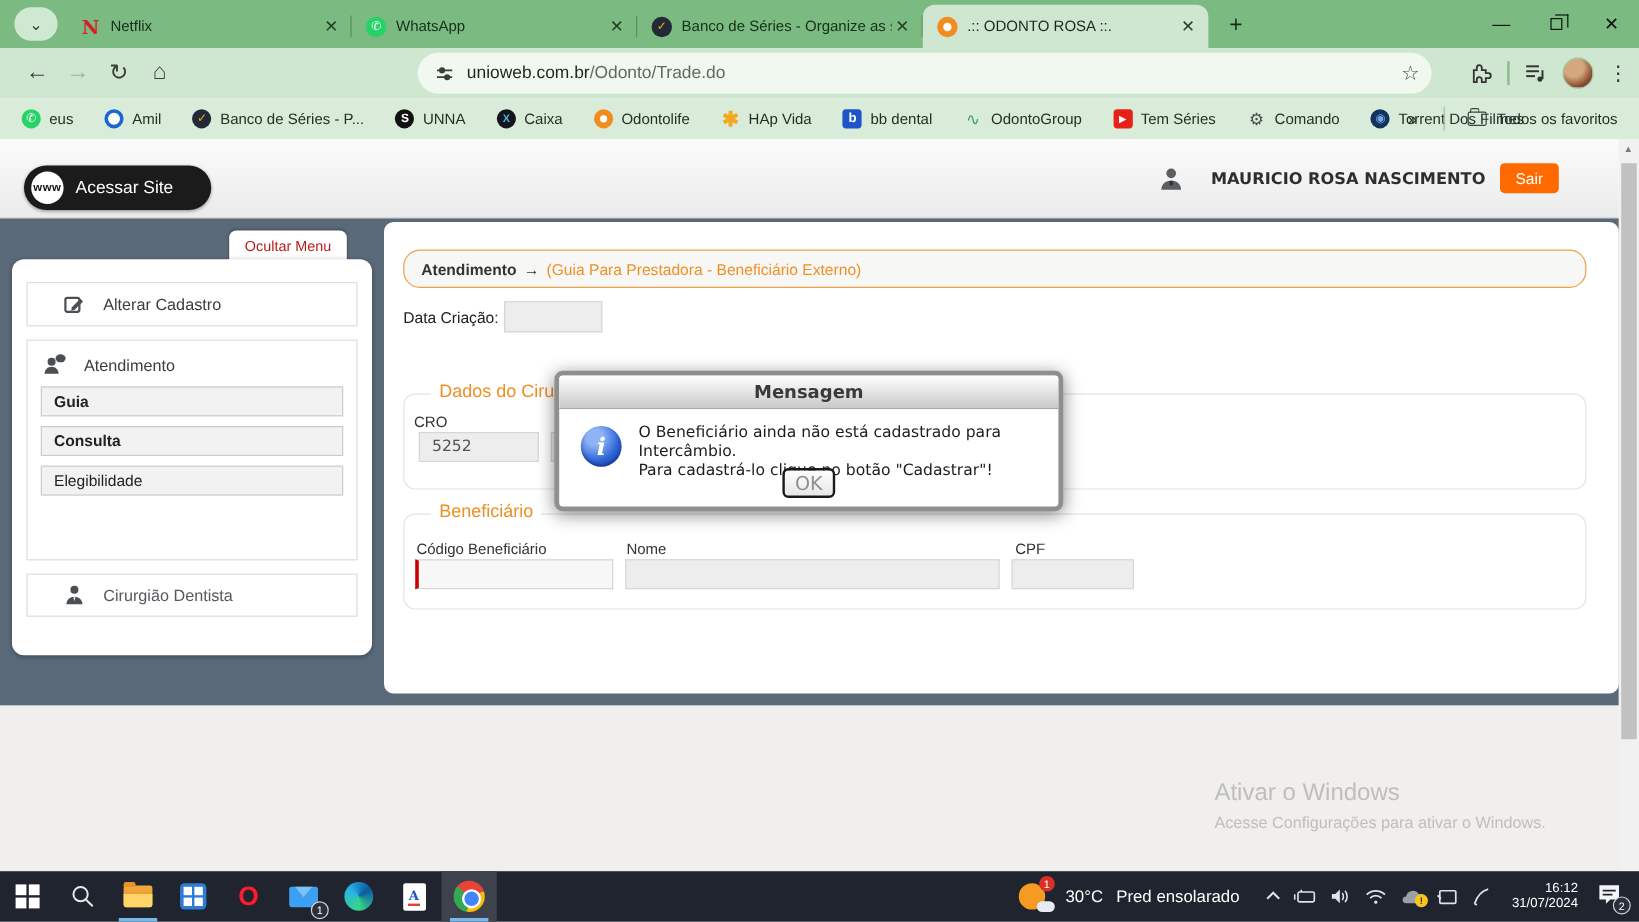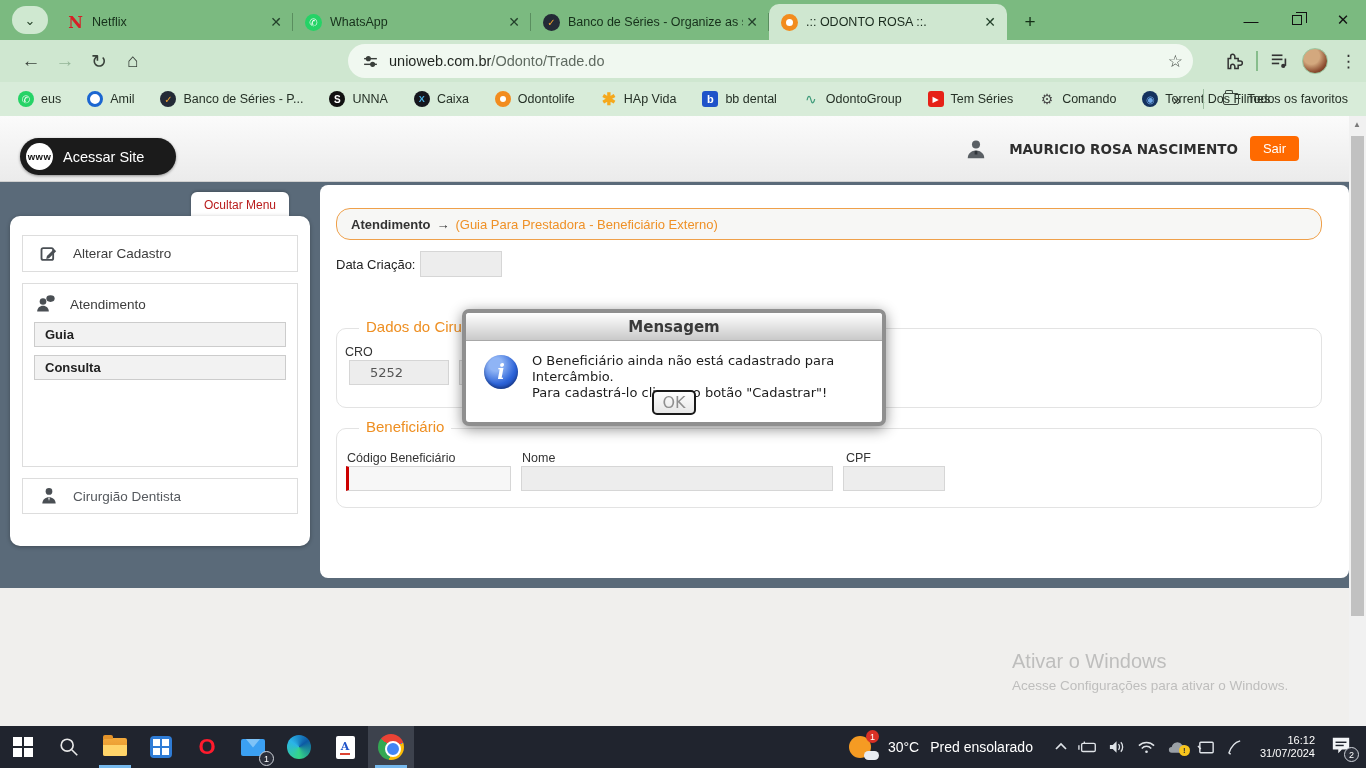--- a/index.html
+++ b/index.html
@@ -69,34 +69,34 @@
   .www-circle { width:27px; height:27px; background:#fff; border-radius:50%; display:flex; align-items:center; justify-content:center; font-weight:bold; font-size:9.5px; color:#111; letter-spacing:.5px; }
   .access-label { color:#fff; font-size:14.5px; }
   .user-area { position:absolute; right:50px; top:20px; display:flex; align-items:center; gap:12px; }
   .user-name { font-size:13.5px; font-weight:bold; color:#2e2e2e; font-family:"DejaVu Sans",sans-serif;margin-left:10px; }
   .sair-btn { background:#ff6a00; color:#fff; font-size:13px; padding:5px 13px; border-radius:4px; border:none; cursor:pointer; }
 
   
   .slate { position:absolute; left:0; top:182px; width:1349px; height:406px; background:#5a6a79; }
   .hide-menu-tab { position:absolute; left:191px; top:10px; width:98px; height:25px; background:#fff; border-radius:6px 6px 0 0; display:flex; align-items:center; justify-content:center; font-size:12px; color:#b91c1c; box-shadow:0 -1px 3px rgba(0,0,0,.25); cursor:pointer; }
   .side-panel { position:absolute; left:10px; top:34px; width:300px; height:330px; background:#fff; border-radius:10px; box-shadow:0 1px 4px rgba(0,0,0,.3); }
-  .side-box { position:absolute; left:12px; width:276px; background:#fff; border:1px solid #ddd; display:flex; align-items:center; padding-left:16px; gap:14px; cursor:pointer; }
+  .side-box { position:absolute; left:12px; width:276px; background:#fff; border:1px solid #ddd; display:flex; align-items:center; padding-left:29px; gap:14px; cursor:pointer; }
   .side-label { font-size:13.5px; color:#3c3c3c; }
   .side-group { position:absolute; left:12px; top:67px; width:276px; height:184px; border:1px solid #ddd; }
   .group-head { display:flex; align-items:center; gap:14px; padding:10px 0 8px 12px; cursor:pointer; }
   .sub-item { margin:0 11px 8px 11px; height:25px; background:#f2f2f2; border:1px solid #ccc; display:flex; align-items:center; padding-left:10px; font-size:13px; color:#222; cursor:pointer; }
   .sub-item.bold { font-weight:bold; }
 
   .main-panel { position:absolute; left:320px; top:3px; width:1029px; height:393px; background:#fff; border-radius:8px; }
   .breadcrumb { position:absolute; left:16px; top:23px; width:986px; height:32px; border:1px solid #efa04a; border-radius:14px; background:#f7f7f5; display:flex; align-items:center; padding-left:14px; gap:6px; font-size:13px; }
   .bc-root { font-weight:bold; color:#333; }
   .bc-arrow { color:#333; }
   .bc-current { color:#ef9127; }
   .dc-label { position:absolute; left:16px; top:72px; font-size:13px; color:#222; }
-  .input { background:#ededed; border:1px solid #d6d6d6; font-size:13px; color:#555; padding:0 20px; font-family:"DejaVu Sans",sans-serif; }
+  .input { background:#ededed; border:1px solid #d6d6d6; font-size:13px; color:#555; padding:0 10px; font-family:"DejaVu Sans",sans-serif; }
   .dc-input { position:absolute; left:100px; top:66px; width:82px; height:26px; }
   .fieldset { position:absolute; left:16px; width:986px; height:80px; border:1px solid #e3e3e3; border-radius:10px; }
   .legend { position:absolute; top:-11px; left:22px; background:#fff; padding:0 7px; color:#ee8f22; font-size:15px; }
   .fld-label { position:absolute; font-size:12.5px; color:#333; }
   .req-bar { border-left:3px solid #c00; background:#f7f7f7; }
 
   
   .modal { position:absolute; left:462px; top:127px; width:424px; height:117px; background:#fff; border:4px solid #8f8f8f; border-radius:7px; box-shadow:0 3px 14px rgba(0,0,0,.45); z-index:50; }
   .modal-title { height:28px; background:linear-gradient(#ffffff,#c9c9c9); border-bottom:1px solid #a8a8a8; border-radius:3px 3px 0 0; display:flex; align-items:center; justify-content:center; font-weight:bold; font-size:15px; color:#3a3a3a; font-family:"DejaVu Sans",sans-serif; }
   .info-ic { position:absolute; left:18px; top:42px; width:34px; height:34px; border-radius:50%; background:radial-gradient(circle at 35% 28%,#8fb4f5 0 20%,#2c63d8 60%,#153a9e); color:#fff; display:flex; align-items:center; justify-content:center; font-family:"DejaVu Serif",serif; font-style:italic; font-weight:bold; font-size:20px; box-shadow:inset 0 -2px 3px rgba(0,0,0,.3); }
@@ -312,20 +312,21 @@
       <div class="group-head">
         <svg width="21" height="20" viewBox="0 0 24 24" fill="#4a4f54">
             <circle cx="9" cy="9" r="4"></circle>
             <path d="M2 21c0-4.2 3.2-7 7-7s7 2.8 7 7z"></path>
             <ellipse cx="18" cy="5.5" rx="5" ry="4"></ellipse>
           </svg>
         <span class="side-label">Atendimento</span>
       </div>
       <div class="sub-item bold">Guia</div>
       <div class="sub-item bold">Consulta</div>
+      <div class="sub-item">Elegibilidade</div>
     </div>
     <div class="side-box" style="top:262px;height:36px">
       <svg width="20" height="20" viewBox="0 0 24 24" fill="#4a4f54">
           <circle cx="12" cy="6.5" r="4"></circle>
           <path d="M4 21c0-4.5 3.6-7.5 8-7.5s8 3 8 7.5z"></path>
           <path d="M11 14l1 4 1-4z" fill="#fff"></path>
         </svg>
       <span class="side-label" style="color:#55595e">Cirurgião Dentista</span>
     </div>
   </div>

